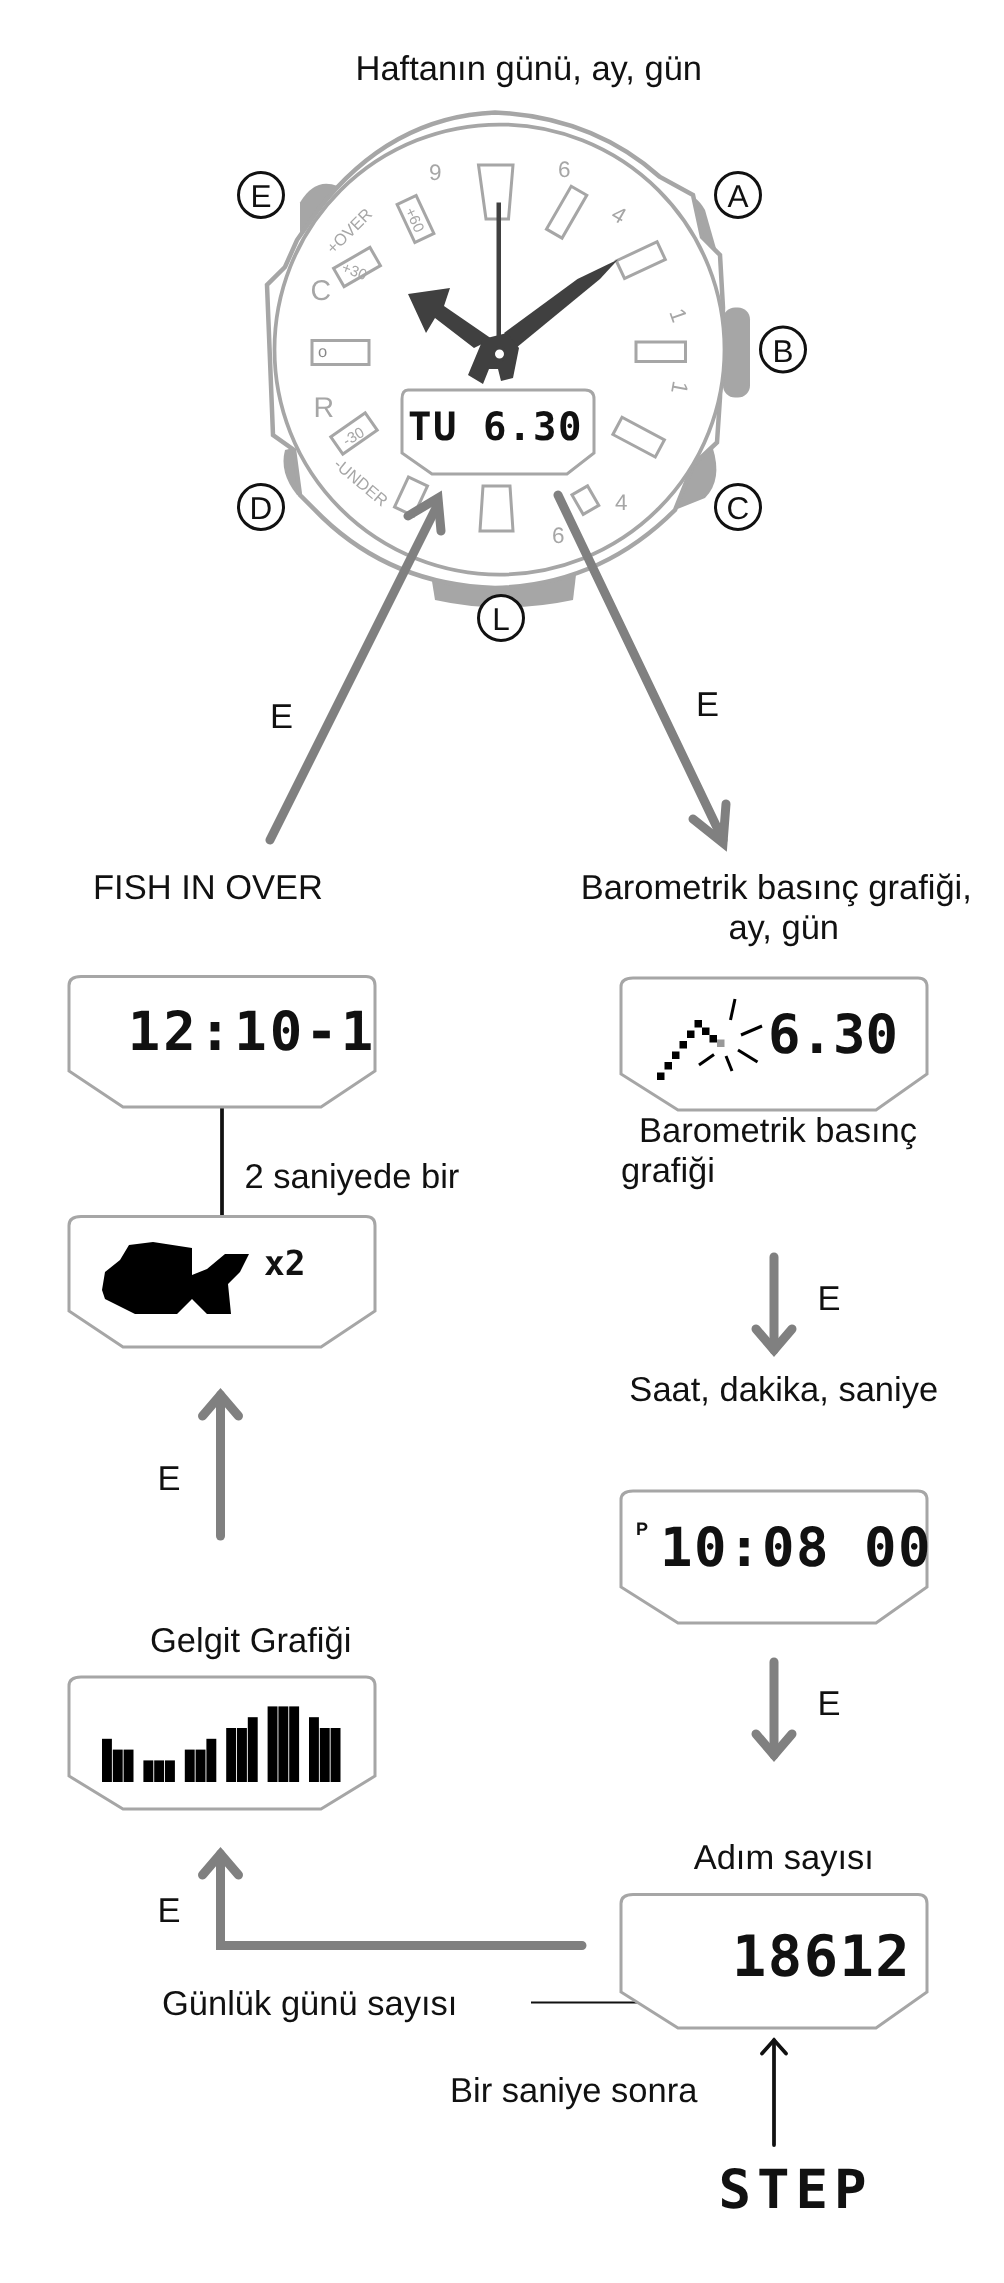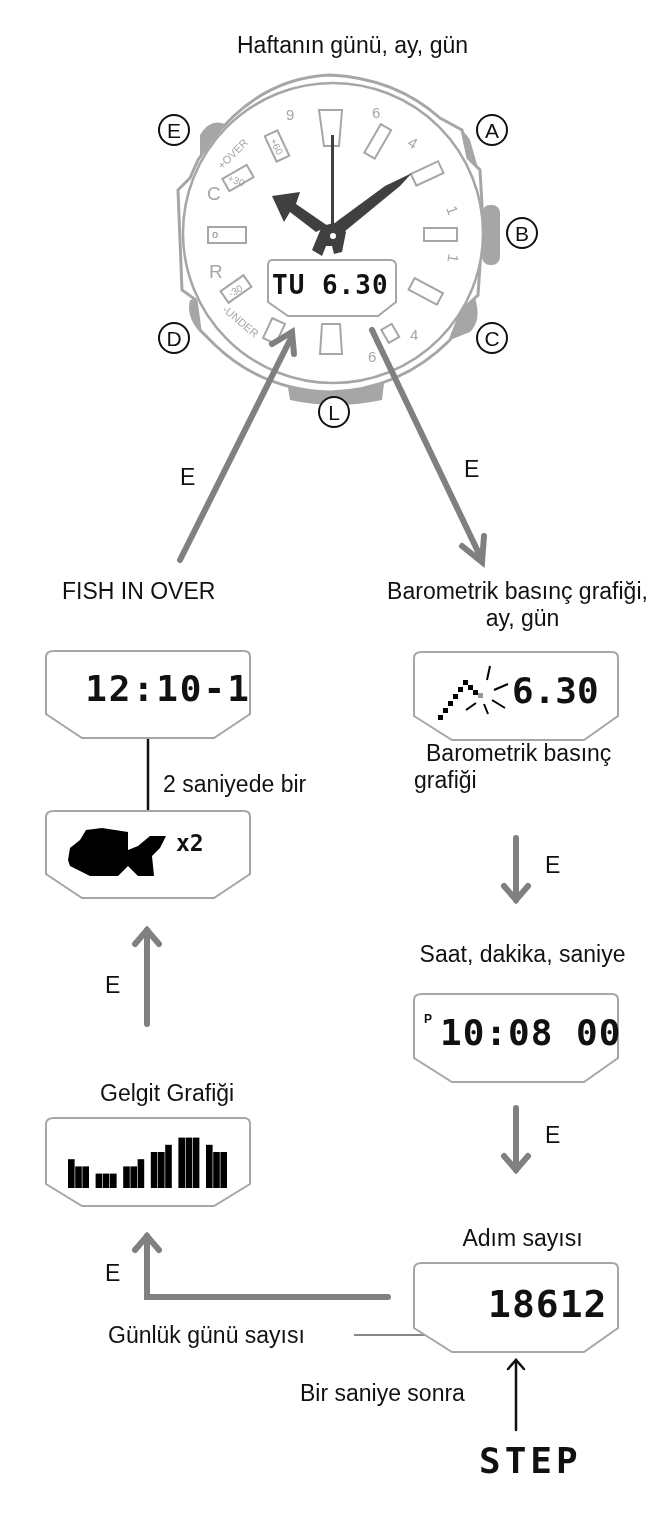--- a/index.html
+++ b/index.html
@@ -179,21 +179,21 @@
 <div class="abs lcd-text" style="left:46px; top:668px; width:244px; text-align:center; font-size:36px; letter-spacing:2px;">12:10-1</div>
 <div class="abs lcd-text" style="left:176px; top:830px; font-size:23px;">x2</div>
 <div class="label" style="left:163px; top:771px;">2 saniyede bir</div>
 
 <div class="label center" style="left:390px; width:279px; top:578px; margin-left:-12px;">Barometrik basınç grafiği,</div>
 <div class="label center" style="left:390px; width:265px; top:605px;">ay, gün</div>
 <div class="abs lcd-text" style="left:512px; top:670px; font-size:36px;">6.30</div>
 <div class="label" style="left:414px; top:740px;margin-left:12px;">Barometrik basınç</div>
 <div class="label" style="left:414px; top:767px;">grafiği</div>
 
-<div class="label center" style="left:390px; width:265px; top:941px;">Saat, dakika, saniye</div>
+<div class="label center" style="left:390px; width:265px; top:913px;">Saat, dakika, saniye</div>
 <div class="abs" style="left:424px; top:1012px; font-size:12px; font-weight:bold;">P</div>
 <div class="abs lcd-text" style="left:440px; top:1012px; font-size:36px; letter-spacing:1px;">10:08 00</div>
 
 <div class="label" style="left:64px; top:1080px;margin-left:36px;">Gelgit Grafiği</div>
 <div class="abs" style="left:68px; top:1137px; width:170px; height:51px;">
   <svg width="170" height="51" id="tide-svg">
       <rect x="0" y="22.2" width="6.6000000000000005" height="28.8" fill="#000"></rect>
       <rect x="7.2" y="29.4" width="6.6000000000000005" height="21.6" fill="#000"></rect>
       <rect x="14.4" y="29.4" width="6.6000000000000005" height="21.6" fill="#000"></rect>
       <rect x="27.6" y="36.6" width="6.6000000000000005" height="14.4" fill="#000"></rect>

